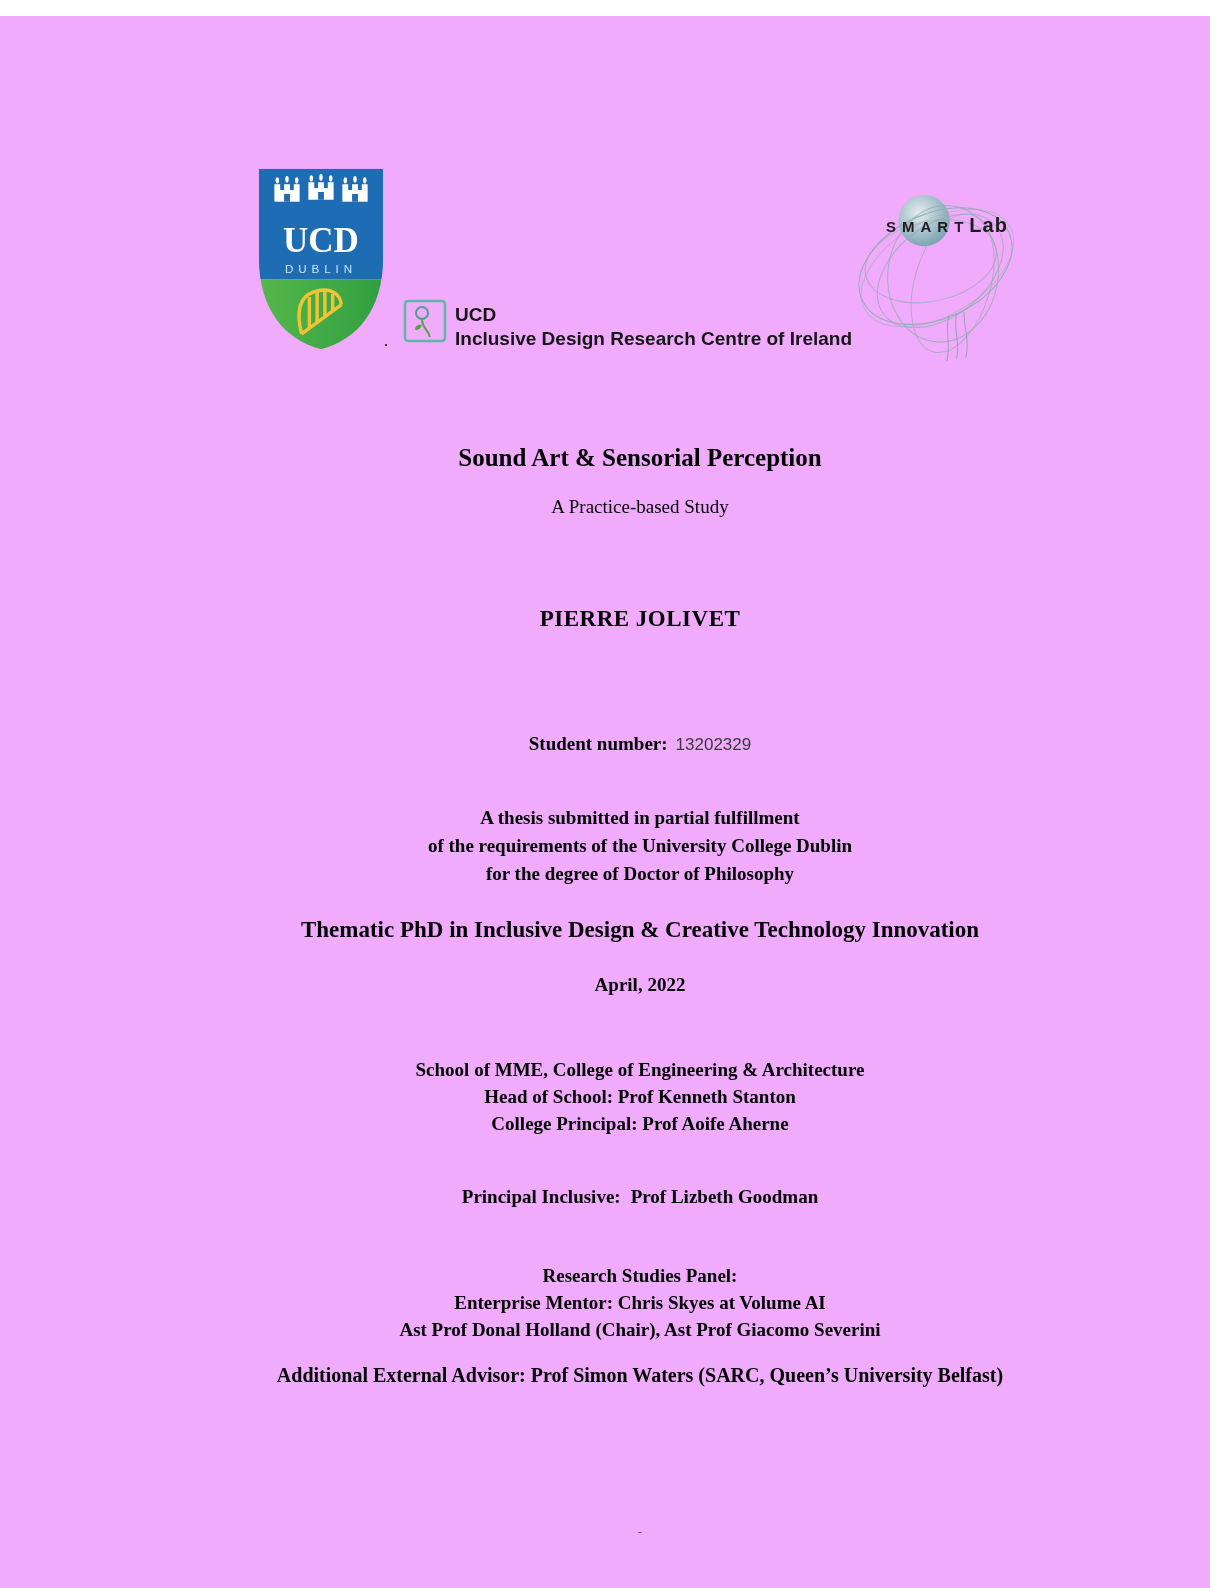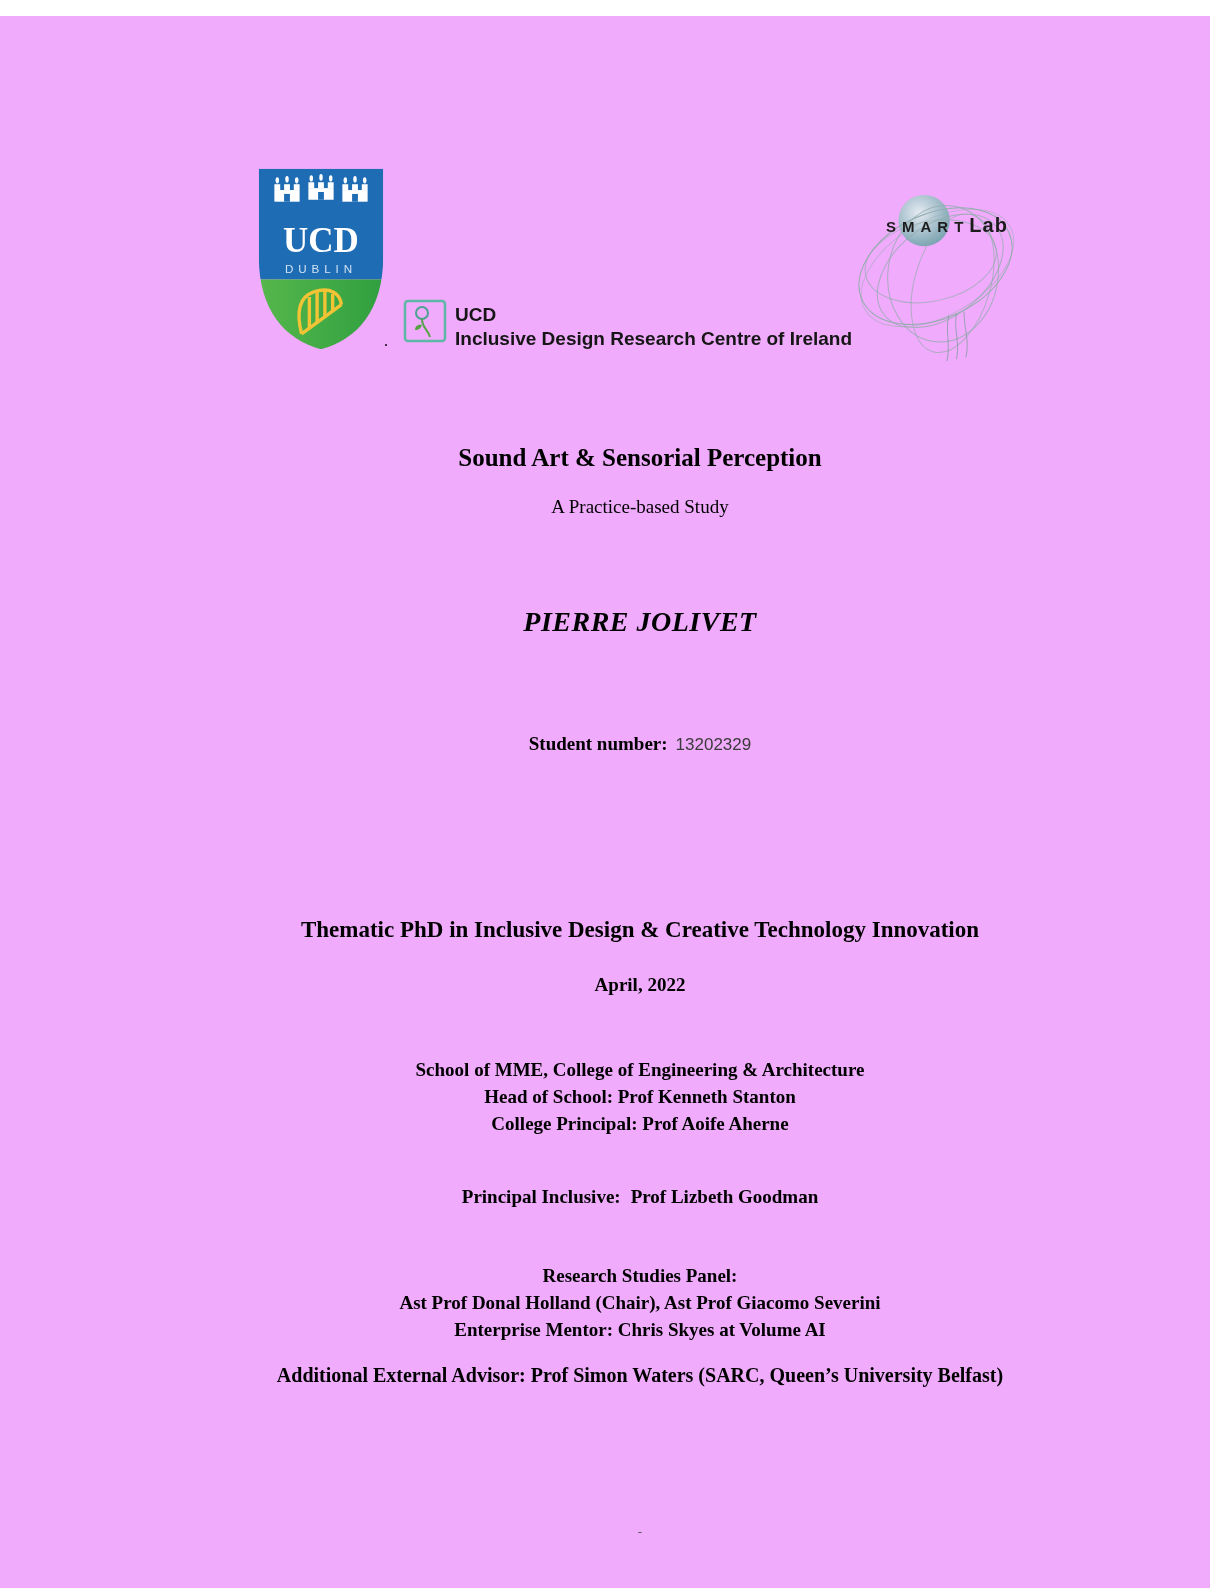--- a/index.html
+++ b/index.html
@@ -42,21 +42,21 @@
     position: absolute; left: 886px; top: 198px;
     font-family: "Liberation Sans", sans-serif;
     color: #1c1c1c; white-space: nowrap;
   }
   .smartlab-text .smart { font-size: 15px; font-weight: 700; letter-spacing: 6px; }
   .smartlab-text .lab { font-size: 20px; font-weight: 700; letter-spacing: 1px; }
 
   
   .t-title    { top: 428px; font-size: 25px; font-weight: bold; }
   .t-subtitle { top: 480px; font-size: 19px; font-weight: normal; }
-  .t-name     { top: 590px; font-size: 28px; font-weight: bold; letter-spacing: 0.5px; font-style: italic; }
+  .t-name     { top: 590px; font-size: 23px; font-weight: bold; letter-spacing: 0.5px; }
   .t-degree   { top: 637px; font-size: 19px; font-weight: bold; }
   .t-student  { top: 717px; font-size: 19px; font-weight: bold; }
   .t-student .num {
     font-family: "Liberation Sans", sans-serif;
     font-weight: normal; font-size: 17px; color: #3a3a3a;
     margin-left: 8px;
     text-align: right;
   }
   .t-thesis   { top: 788px; font-size: 19px; font-weight: bold; line-height: 28px; }
   .t-program  { top: 901px; font-size: 23px; font-weight: bold; }
@@ -160,38 +160,43 @@
 
     <div class="abs t-title">Sound Art &amp; Sensorial Perception</div>
     <div class="abs t-subtitle">A Practice-based Study</div>
 
     <div class="abs t-name">PIERRE JOLIVET</div>
 
     <div class="abs t-student">
       <span>Student number:</span><span class="num">13202329</span>
     </div>
 
+    <div class="abs t-thesis">
+      <div>A thesis submitted in partial fulfillment</div>
+      <div>of the requirements of the University College Dublin</div>
+      <div>for the degree of Doctor of Philosophy</div>
+    </div>
 
     <div class="abs t-program">Thematic PhD in Inclusive Design &amp; Creative Technology Innovation</div>
     <div class="abs t-date">April, 2022</div>
 
     <div class="abs t-school">
       <div>School of MME, College of Engineering &amp; Architecture</div>
       <div>Head of School: Prof Kenneth Stanton</div>
       <div>College Principal: Prof Aoife Aherne</div>
     </div>
 
     <div class="abs t-principal">
       <span>Principal Inclusive:</span><span class="gap"></span><span>Prof Lizbeth Goodman</span>
     </div>
 
     <div class="abs t-panel">
       <div>Research Studies Panel:</div>
+      <div>Enterprise Mentor: Chris Skyes at Volume AI</div>
       <div>Ast Prof Donal Holland (Chair), Ast Prof Giacomo Severini</div>
-      <div>Enterprise Mentor: Chris Skyes at Volume AI</div>
     </div>
 
     <div class="abs t-external">Additional External Advisor: Prof Simon Waters (SARC, Queen’s University Belfast)</div>
 
     <div class="abs t-footer">-</div>
 
   </div>
 
 </div>
 

